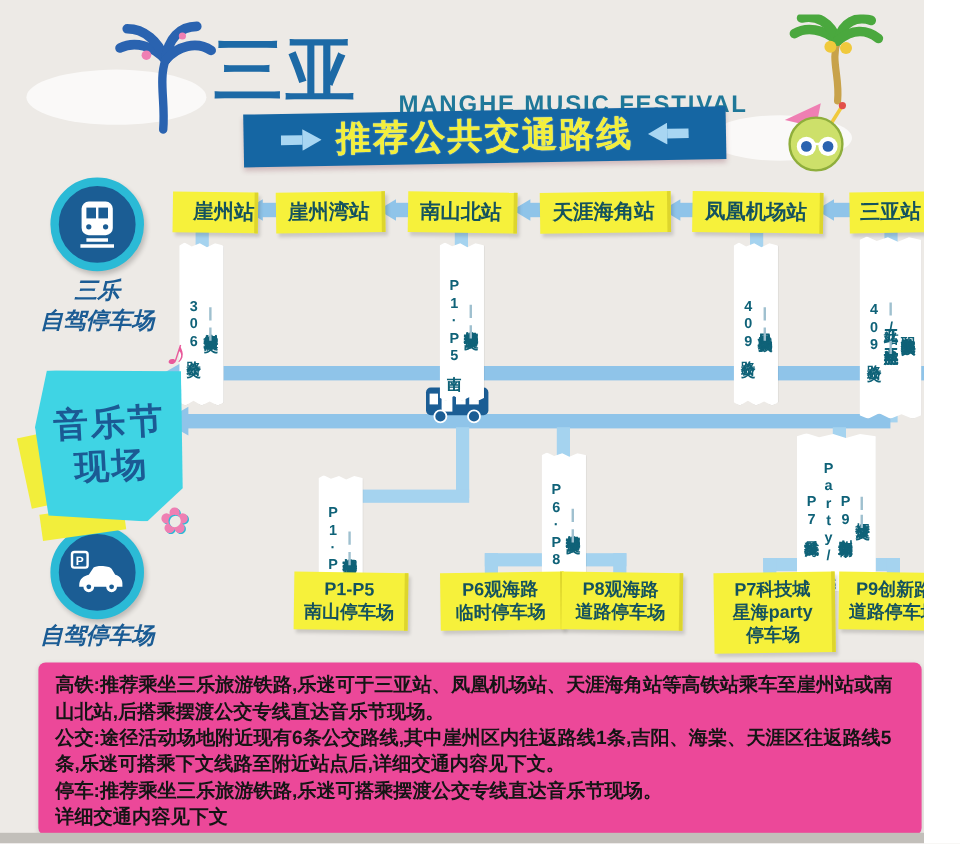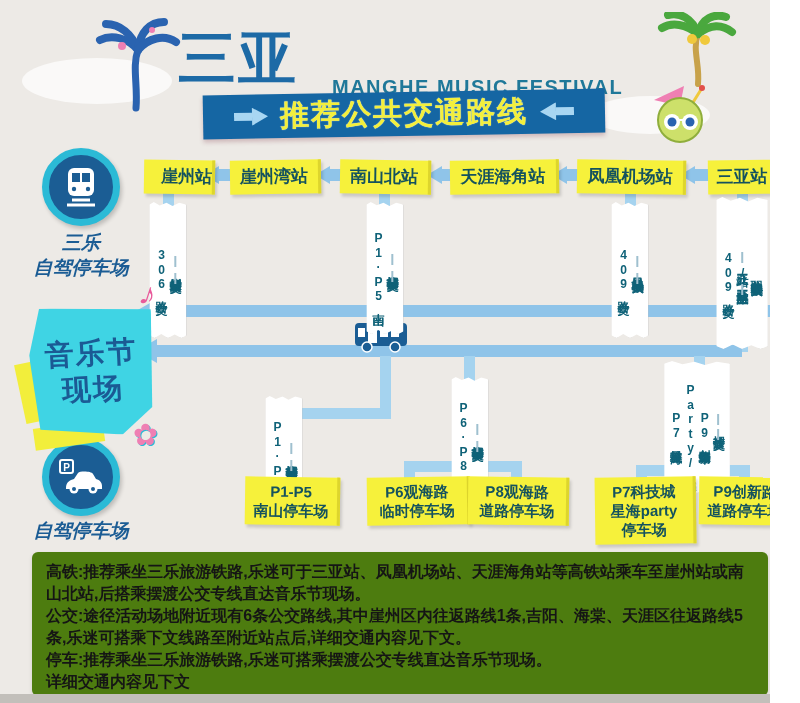--- a/index.html
+++ b/index.html
@@ -56,21 +56,21 @@
   .venue-cyan{position:absolute;left:6px;top:14px;width:124px;height:130px;background:#3fd4e4;
               transform:rotate(-3deg);display:flex;flex-direction:column;align-items:center;
               justify-content:center;clip-path:polygon(10% 0,100% 5%,97% 80%,72% 100%,6% 93%,0 36%);}
   .venue-line{color:#1b5a94;font-weight:900;font-size:29px;line-height:36px;letter-spacing:2px;}
   .music-note{position:absolute;right:4px;top:-16px;color:#e85a9b;font-size:32px;font-weight:bold;
               transform:rotate(18deg);z-index:6;}
   .flower{position:absolute;right:2px;bottom:-2px;color:#ef7fb3;font-size:30px;z-index:6;
           text-shadow:1px 1px 0 #2bbad6;}
 
   
-  .notes{position:absolute;left:32px;top:552px;width:708px;height:126px;background:#4d7c0f;
+  .notes{position:absolute;left:32px;top:552px;width:708px;height:126px;background:#ec4899;
          border-radius:6px;padding:9px 14px;z-index:2;box-shadow:0 2px 4px rgba(0,0,0,.12);}
   .notes p{margin:0;color:#151515;font-weight:bold;font-size:16px;line-height:22px;}
   .bottom-strip{position:absolute;left:0;top:694px;width:800px;height:9px;background:#c2bfba;z-index:2;}
 </style>
 </head>
 <body>
 
 <div id="stage">
 
   <div class="cloud" style="left:22px;top:58px;width:150px;height:46px;"></div>

